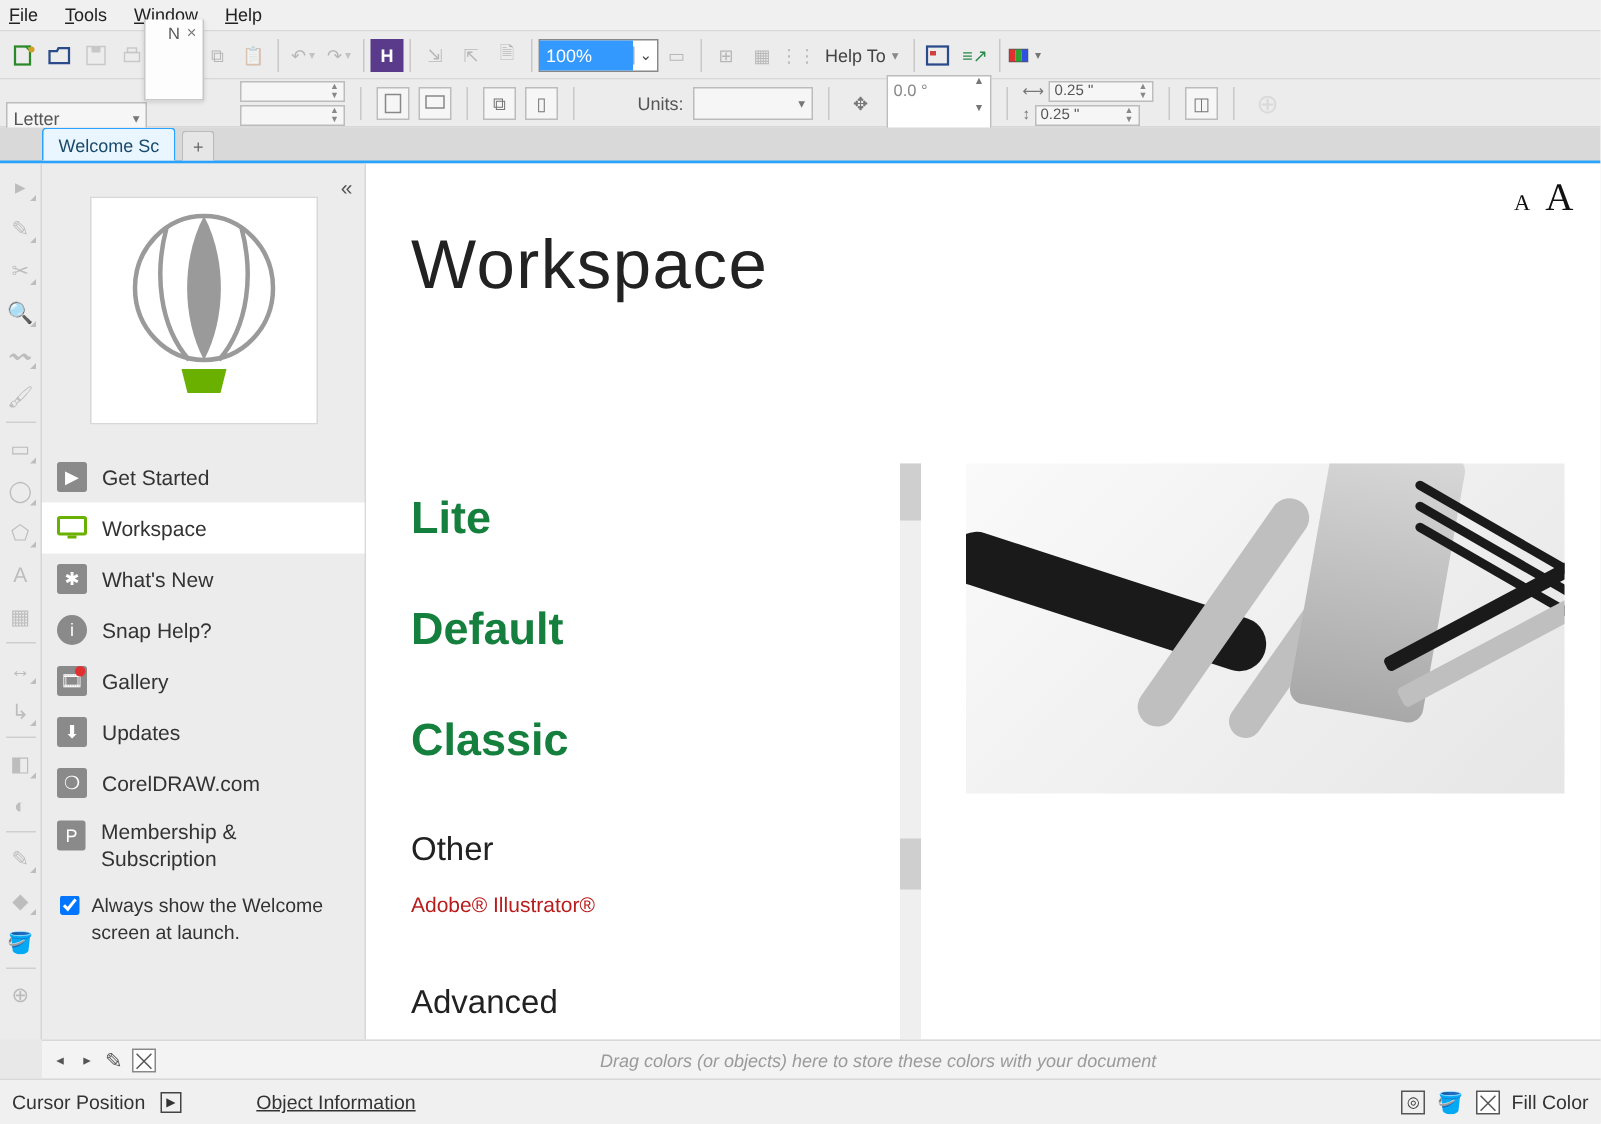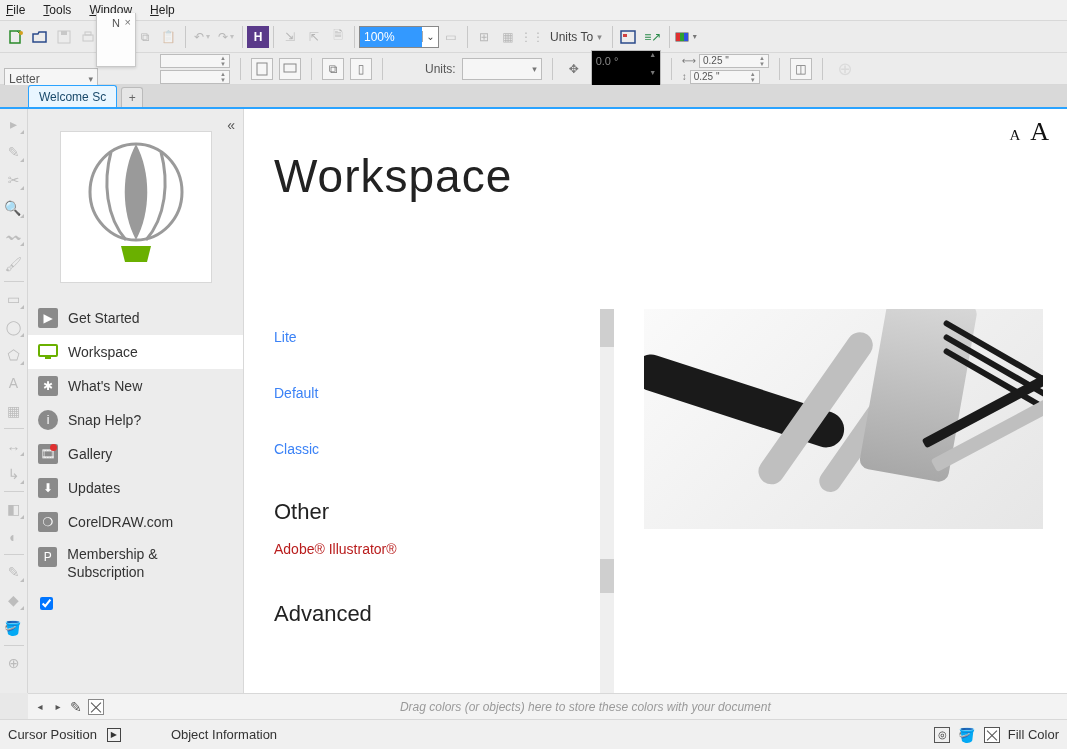--- a/index.html
+++ b/index.html
@@ -17,21 +17,21 @@
   .tb-sep { width: 1px; height: 22px; background: #c8c8c8; margin: 0 4px; }
   .tb-drop::after { content:"▾"; font-size:8px; margin-left:2px; color:#777; }
   .zoom-box { width:80px; height:22px; border:1px solid #888; background:#fff; display:flex; align-items:center; }
   .zoom-box .sel { flex:1; background:#3399ff; color:#fff; padding:0 4px; line-height:20px; }
   .zoom-box .arrow { width:16px; text-align:center; font-size:10px; color:#444; border-left:1px solid #aaa;}
   .snap { font-size:12px; color:#444; padding:0 6px; display:flex; align-items:center; gap:4px;}
 
   
   .prop-combo { height:22px; border:1px solid #bcbcbc; background:#f6f6f6; display:flex; align-items:center; padding:0 4px; font-size:12px; color:#555; }
   .prop-combo .arrow { margin-left:auto; font-size:9px; color:#777; }
-  .spinner { width:75px; height:38px; border:1px solid #bcbcbc; background:#000000; display:flex; }
+  .spinner { width:75px; height:38px; border:1px solid #bcbcbc; background:#ffffff; display:flex; }
   .spinner span { flex:1; line-height:20px; padding-left:4px; color:#888; font-size:11px;}
   .spinner .sp { width:14px; display:flex; flex-direction:column; }
   .spinner .sp div { flex:1; font-size:7px; text-align:center; color:#777; }
   .stack { display:flex; flex-direction:column; gap:2px; }
   .mini { width:70px; height:14px; border:1px solid #bcbcbc; background:#f6f6f6; font-size:10px; color:#555; padding-left:3px; display:flex; align-items:center;}
   .mini .sp { margin-left:auto; width:12px; display:flex; flex-direction:column; }
   .mini .sp div { height:6px; font-size:6px; text-align:center; color:#888; line-height:6px;}
   .icon-sq { width:22px; height:22px; border:1px solid #bcbcbc; background:#f6f6f6; display:flex; align-items:center; justify-content:center; color:#777; font-size:12px;}
 
   
@@ -61,21 +61,21 @@
   .nav-item .badge { position:absolute; width:7px; height:7px; background:#e03030; border-radius:50%; margin-left:12px; margin-top:-14px;}
   .chk-row { display:flex; align-items:flex-start; gap:8px; padding:8px 10px 0 12px; font-size:13px; color:#333; line-height:1.35;}
   .chk-row input { margin-top:2px; }
 
   
   .aa { position:absolute; right:18px; top:8px; display:flex; align-items:baseline; gap:10px; color:#111;}
   .aa-small { font-size:15px; font-family: Georgia, serif;}
   .aa-big { font-size:26px; font-family: Georgia, serif;}
   h1.wk { font-size:46px; font-weight:300; color:#222; margin:40px 0 0 30px; letter-spacing:1px;}
   .list-col { position:absolute; left:30px; top:200px; width:335px; }
-  .ws-opt { font-size:14px; font-weight:400; color:#3b82f6; padding:20px 0; }
+  .ws-opt { font-size:30px; font-weight:700; color:#15803d; padding:20px 0; }
   .ws-head { font-size:22px; font-weight:500; color:#222; padding-top:22px; padding-bottom:6px;}
   .ws-small { font-size:14px; color:#b91c1c; padding:10px 0 4px 0;}
   .ws-small.green { color:#2a9a4a; }
   .scroll-gutter { position:absolute; left:356px; top:200px; width:14px; bottom:0; background:#efefef;}
   .scroll-gutter .thumb { position:absolute; left:0; width:100%; background:#cfcfcf; }
   .preview { position:absolute; left:400px; top:200px; right:24px; height:220px; background:linear-gradient(135deg,#fafafa,#e6e6e6); overflow:hidden;}
 
   
   .pen { position:absolute; background:#1a1a1a; border-radius:3px; transform-origin:left center;}
   .pen.light { background:#bfbfbf; }
@@ -151,21 +151,21 @@
   <div class="zoom-box">
     <div class="sel">100%</div>
     <div class="arrow">⌄</div>
   </div>
   <div class="tb-btn disabled">▭</div>
   <div class="tb-sep"></div>
   <div class="tb-btn disabled">⊞</div>
   <div class="tb-btn disabled">▦</div>
   <div class="tb-btn disabled">⋮⋮</div>
   <div class="snap">
-    <span>Units To</span>
+    <span>Help To</span>
       <span style="font-size:9px;color:#888;">▾</span>
   </div>
   <div class="tb-sep"></div>
   <div class="tb-btn">
     <svg width="18" height="16">
         <rect x="1" y="2" width="14" height="12" fill="none" stroke="#2a4a8a" stroke-width="1.5"></rect>
         <rect x="3" y="5" width="4" height="3" fill="#d04040"></rect>
       </svg>
   </div>
   <div class="tb-btn" style="color:#2a8a4a;">≡↗</div>
@@ -347,20 +347,21 @@
       <div class="ico" style="background:#8a8a8a;">❍</div>
       <span>CorelDRAW.com</span>
     </div>
     <div class="nav-item" style="height:auto;padding-top:6px;padding-bottom:6px;align-items:flex-start;">
       <div class="ico" style="background:#8a8a8a;margin-top:2px;">P</div>
       <span style="line-height:1.3;">Membership &amp; Subscription</span>
     </div>
 
     <div class="chk-row">
       <input type="checkbox" checked="" style="">
+      <span>Always show the Welcome screen at launch.</span>
     </div>
   </div>
 
   <div id="content">
     <div class="aa">
       <span class="aa-small">A</span>
       <span class="aa-big">A</span>
     </div>
     <h1 class="wk">Workspace</h1>
 
@@ -396,20 +397,20 @@
   <div class="arrow-btn">◂</div>
   <div class="arrow-btn">▸</div>
   <span class="dropper">✎</span>
   <div class="sw x"></div>
   <div class="hint">Drag colors (or objects) here to store these colors with your document</div>
 </div>
 
 <div id="status">
   <span>Cursor Position</span>
   <div class="play">▶</div>
-  <span style="margin-left:40px;">Object Information</span>
+  <span style="margin-left:40px;text-decoration:underline;">Object Information</span>
   <div class="right">
     <div style="width:16px;height:16px;border:1px solid #555;display:flex;align-items:center;justify-content:center;font-size:10px;">◎</div>
     <span class="bucket">🪣</span>
     <div class="fill-sw x"></div>
     <span>Fill Color</span>
   </div>
 </div>
 
 </body></html>

